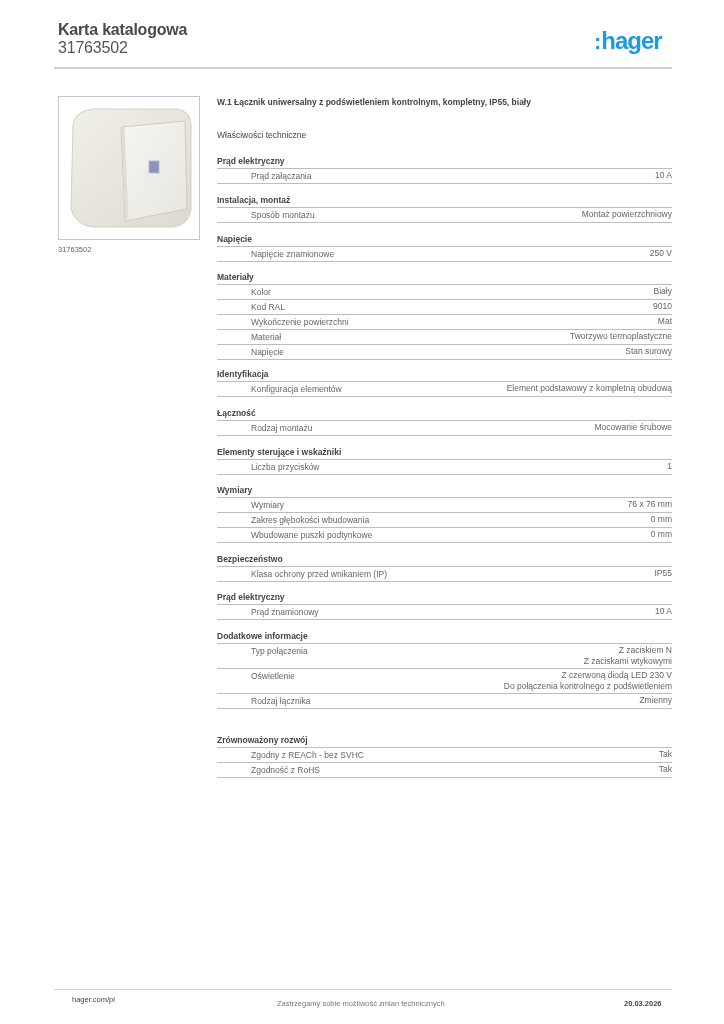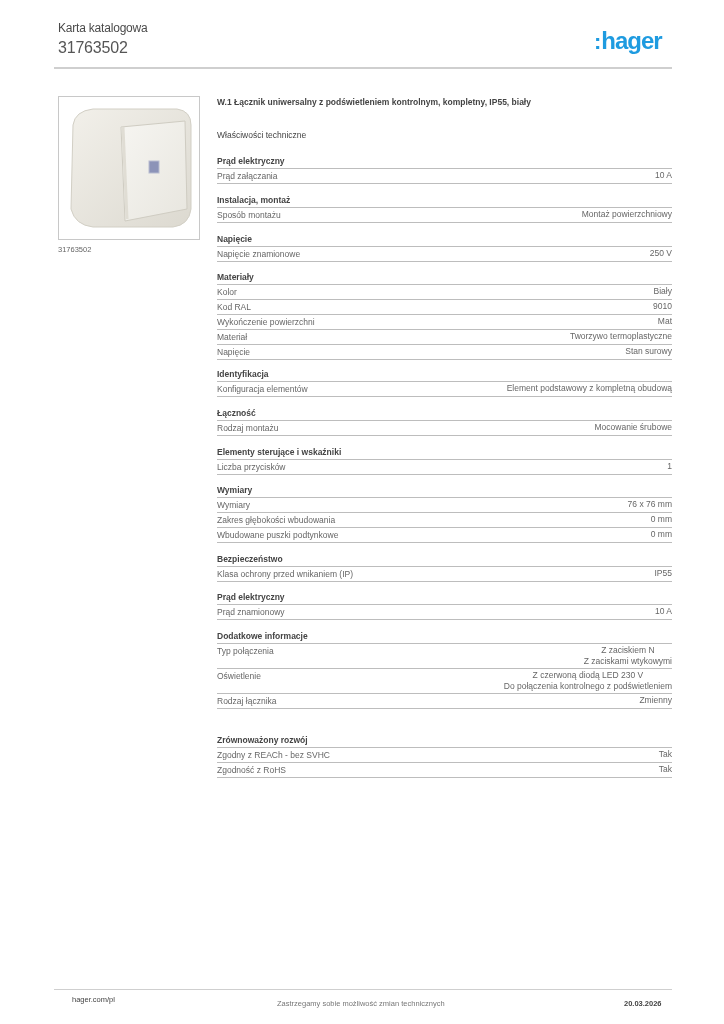--- a/index.html
+++ b/index.html
@@ -1,39 +1,39 @@
 <!DOCTYPE html>
 <html><head>
 <meta charset="utf-8">
 <style>
   html, body { margin: 0; padding: 0; background: #ffffff; }
   body {
     width: 724px; height: 1024px; position: relative; overflow: hidden;
     font-family: "Liberation Sans", sans-serif; color: #555;
   }
-  .header-title { position: absolute; left: 58px; top: 21px; font-size: 12px; font-weight: normal; color: #4a4a4a; letter-spacing: -0.2px; }
+  .header-title { position: absolute; left: 58px; top: 21px; font-size: 16px; font-weight: bold; color: #4a4a4a; letter-spacing: -0.2px; }
   .header-code { position: absolute; left: 58px; top: 39px; font-size: 16px; color: #555; letter-spacing: -0.2px; }
   .logo { position: absolute; left: 594px; top: 27px; font-size: 24px; font-weight: bold; color: #1e9be0; letter-spacing: -1px; }
   .logo .colon { font-size: 22px; margin-right: 1px; }
   .header-rule { position: absolute; left: 54px; top: 67px; width: 618px; height: 2px; background: #cfcfcf; }
 
   .product-image {
     position: absolute; left: 58px; top: 96px; width: 140px; height: 142px;
     border: 1px solid #c8c8c8; background: #fff; overflow: hidden;
   }
   .img-caption { position: absolute; left: 58px; top: 245px; font-size: 7.5px; color: #666; }
   .product-title { position: absolute; left: 217px; top: 97px; font-size: 8.5px; font-weight: bold; color: #444; white-space: nowrap; }
   .section-main { position: absolute; left: 217px; top: 130px; font-size: 8.5px; font-weight: normal; color: #444; }
 
   .group { position: absolute; left: 217px; width: 455px; }
   .group-title { font-size: 8.5px; font-weight: bold; color: #444; height: 13px; line-height: 13px; border-bottom: 1px solid #bdbdbd; }
   .row { display: flex; justify-content: space-between; font-size: 8.5px; color: #666; border-bottom: 1px solid #bdbdbd; padding: 1px 0 1px 0; line-height: 12px; }
-  .row .label { white-space: nowrap; }
+  .row .label { white-space: nowrap; margin-left: 34px; }
   .row .value { text-align: right; white-space: nowrap; }
-  .row .value div { line-height: 11px; text-align: center; }
+  .row .value div { line-height: 11px; }
 
   .footer-rule { position: absolute; left: 54px; top: 989px; width: 618px; height: 1px; background: #cfcfcf; }
   .footer-left { position: absolute; left: 58px; top: 995px; font-size: 7.5px; font-weight: normal; color: #444; margin-left: 14px; }
   .footer-center { position: absolute; left: 277px; top: 999px; font-size: 7.5px; color: #777; }
   .footer-right { position: absolute; left: 624px; top: 999px; font-size: 7.5px; font-weight: bold; color: #444; }
 </style>
 </head>
 <body>
 
 <div class="header-title">Karta katalogowa</div>

